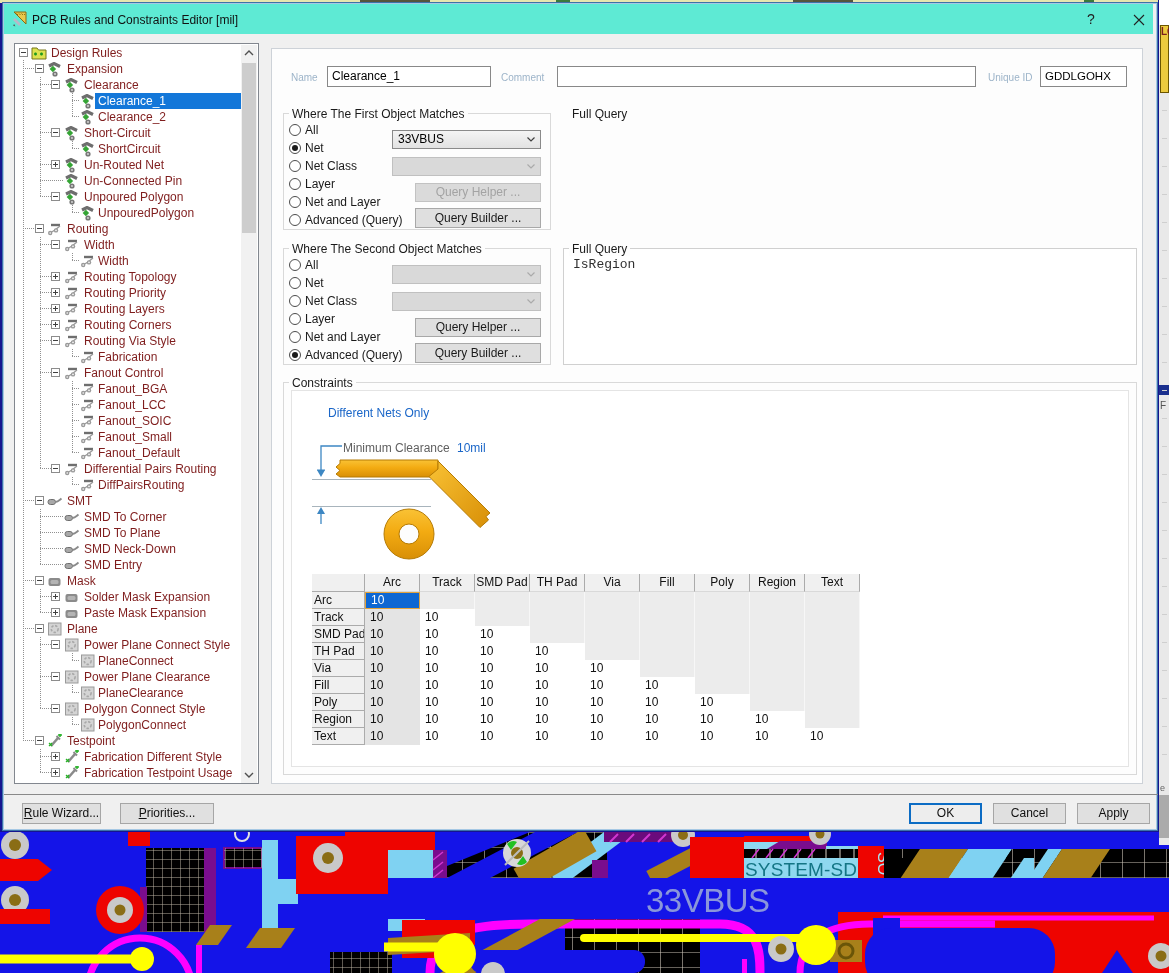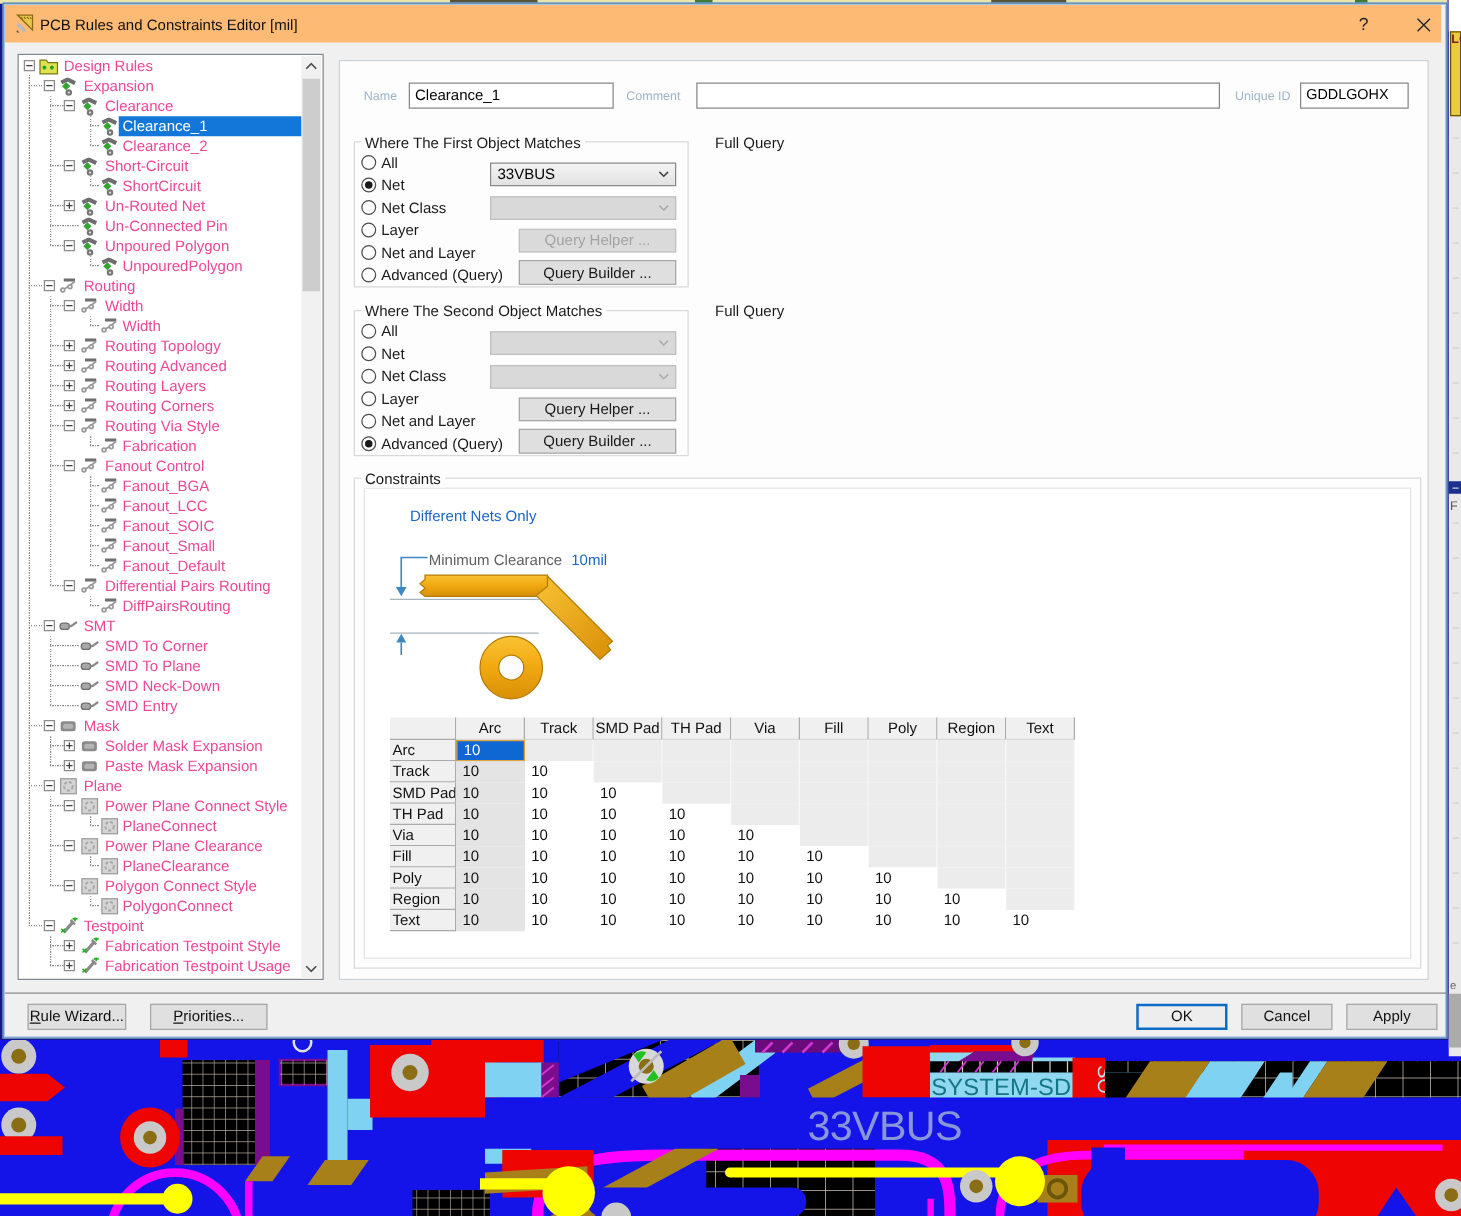--- a/index.html
+++ b/index.html
@@ -1,26 +1,26 @@
 <!DOCTYPE html>
 <html><head><meta charset="utf-8"><style>
 *{margin:0;padding:0;box-sizing:border-box}
 html,body{width:1169px;height:973px;overflow:hidden;font-family:"Liberation Sans",sans-serif;background:#15158f}
 .abs{position:absolute}
 #topstrip{position:absolute;left:0;top:0;width:1158px;height:3px;background:#e6e6ae;z-index:5}
 #dlg{position:absolute;left:2px;top:2px;width:1156px;height:829px;background:#f0f0f0;
  border:1px solid #3c72a8;box-shadow:inset 0 0 0 1px #a6c8e4;z-index:10}
-#title{position:absolute;left:1px;top:1px;right:4px;height:30px;background:#fdba74}
+#title{position:absolute;left:1px;top:1px;right:4px;height:30px;background:#5eead4}
 #title .t{position:absolute;left:28px;top:9px;font-size:12px;color:#111}
 #helpb{position:absolute;left:1078px;top:7px;width:18px;height:18px;font-size:14px;color:#222;text-align:center}
 #closeb{position:absolute;left:1126px;top:7px;width:18px;height:18px}
 
 #tree{position:absolute;left:11px;top:40px;width:245px;height:741px;background:#fff;border:1px solid #82878f;overflow:hidden}
 #tree .in{position:absolute;left:0;top:0;width:100%;height:100%}
-.trow{position:absolute;font-size:12px;color:#ec4899;white-space:nowrap;line-height:16px;padding:0 3px}
+.trow{position:absolute;font-size:12px;color:#7f1d1d;white-space:nowrap;line-height:16px;padding:0 3px}
 .tsel{background:#1377d9;color:#fff}
 .tic{position:absolute;width:16px;height:16px}
 .vd{position:absolute;width:1px;background-image:repeating-linear-gradient(to bottom,#909090 0 1px,transparent 1px 2px)}
 .hd{position:absolute;height:1px;background-image:repeating-linear-gradient(to right,#909090 0 1px,transparent 1px 2px)}
 .eb{position:absolute;width:9px;height:9px;background:#fff;border:1px solid #8c8c8c}
 .eb .mh{position:absolute;left:1px;top:3px;width:5px;height:1px;background:#404040}
 .eb .mv{position:absolute;left:3px;top:1px;width:1px;height:5px;background:#404040}
 #tsb{position:absolute;right:1px;top:1px;width:16px;height:739px;background:#f1f1f1}
 #tsb .thumb{position:absolute;left:1px;top:18px;width:14px;height:170px;background:#cdcdcd}
 
@@ -400,21 +400,21 @@
           <div class="mv"></div>
         </div>
 <div class="tic" style="left:49px;top:241.5px"><svg width="16" height="13" viewBox="0 0 16 13">
             <path d="M4 2 h9" stroke="#6e6e6e" stroke-width="2.4"></path>
             <path d="M3 10 L8 7 L13 3" stroke="#9a9a9a" stroke-width="1.4" fill="none"></path>
             <circle cx="3.2" cy="10" r="2.2" fill="#9a9a9a"></circle>
             <circle cx="3.2" cy="10" r="0.8" fill="#fff"></circle>
             <circle cx="9" cy="7.4" r="2.2" fill="#9a9a9a"></circle>
             <circle cx="9" cy="7.4" r="0.8" fill="#fff"></circle>
           </svg></div>
-<div class="trow" style="left:66px;top:240.5px;">Routing Advanced</div>
+<div class="trow" style="left:66px;top:240.5px;">Routing Priority</div>
 <div class="hd" style="left:25px;top:264px;width:11px"></div>
 <div class="eb" style="left:36px;top:260.0px">
           <div class="mh"></div>
           <div class="mv"></div>
         </div>
 <div class="tic" style="left:49px;top:257.5px"><svg width="16" height="13" viewBox="0 0 16 13">
             <path d="M4 2 h9" stroke="#6e6e6e" stroke-width="2.4"></path>
             <path d="M3 10 L8 7 L13 3" stroke="#9a9a9a" stroke-width="1.4" fill="none"></path>
             <circle cx="3.2" cy="10" r="2.2" fill="#9a9a9a"></circle>
             <circle cx="3.2" cy="10" r="0.8" fill="#fff"></circle>
@@ -676,21 +676,21 @@
 <div class="eb" style="left:36px;top:708.0px">
           <div class="mh"></div>
           <div class="mv"></div>
         </div>
 <div class="tic" style="left:49px;top:705.5px"><svg width="16" height="14" viewBox="0 0 16 14">
             <path d="M4 12 L11 4" stroke="#8a8a8a" stroke-width="2.6"></path>
             <path d="M9.5 2 L13 5.5" stroke="#8a8a8a" stroke-width="2"></path>
             <path d="M11 1 h4 M13 -1 v4" stroke="#27b127" stroke-width="1.5"></path>
             <path d="M2 9 l3 3 M2 12 l3 -3" stroke="#27b127" stroke-width="1.2"></path>
           </svg></div>
-<div class="trow" style="left:66px;top:704.5px;">Fabrication Testpoint Style</div>
+<div class="trow" style="left:66px;top:704.5px;">Fabrication Different Style</div>
 <div class="hd" style="left:25px;top:728px;width:11px"></div>
 <div class="eb" style="left:36px;top:724.0px">
           <div class="mh"></div>
           <div class="mv"></div>
         </div>
 <div class="tic" style="left:49px;top:721.5px"><svg width="16" height="14" viewBox="0 0 16 14">
             <path d="M4 12 L11 4" stroke="#8a8a8a" stroke-width="2.6"></path>
             <path d="M9.5 2 L13 5.5" stroke="#8a8a8a" stroke-width="2"></path>
             <path d="M11 1 h4 M13 -1 v4" stroke="#27b127" stroke-width="1.5"></path>
             <path d="M2 9 l3 3 M2 12 l3 -3" stroke="#27b127" stroke-width="1.2"></path>
@@ -759,20 +759,23 @@
         </svg>
       </div>
 <div class="combo dis" style="left:120px;top:243px;width:149px">
         <svg class="chev" viewBox="0 0 8 5">
           <path d="M0.5 0.5 L4 4 L7.5 0.5" stroke="#aaa" stroke-width="1.2" fill="none"></path>
         </svg>
       </div>
 <div class="btn" style="left:143px;top:269px;width:126px;height:19px;line-height:17px">Query Helper ...</div>
 <div class="btn" style="left:143px;top:294px;width:126px;height:20px;line-height:18px">Query Builder ...</div>
 <div class="leg" style="left:297px;top:193px">Full Query</div>
+<div class="fq" style="left:291px;top:199px;width:574px;height:117px">
+        <div class="fqt">IsRegion</div>
+      </div>
 <div class="leg" style="left:17px;top:327px">Constraints</div>
 <div class="grp" style="left:11px;top:333px;width:854px;height:393px"></div>
 <div class="grp" style="left:19px;top:341px;width:838px;height:377px;border-color:#e4e4e4;background:#fff"></div>
 <div class="abs" style="left:56px;top:357px;font-size:12px;color:#1a66c8">Different Nets Only</div>
 <div class="abs" style="left:71px;top:392px;font-size:12px;color:#606060">Minimum Clearance</div>
 <div class="abs" style="left:185px;top:392px;font-size:12px;color:#1a66c8">10mil</div>
 <svg class="abs" style="left:18px;top:380px" width="290" height="160" viewBox="0 0 290 160">
 <path d="M52 17 H31 V41" stroke="#3d87c3" stroke-width="1.3" fill="none"></path>
 <path d="M31 48 l-4 -7 h8 z" fill="#3d87c3"></path>
 <path d="M27 41 h8" stroke="#3d87c3" stroke-width="1"></path>

